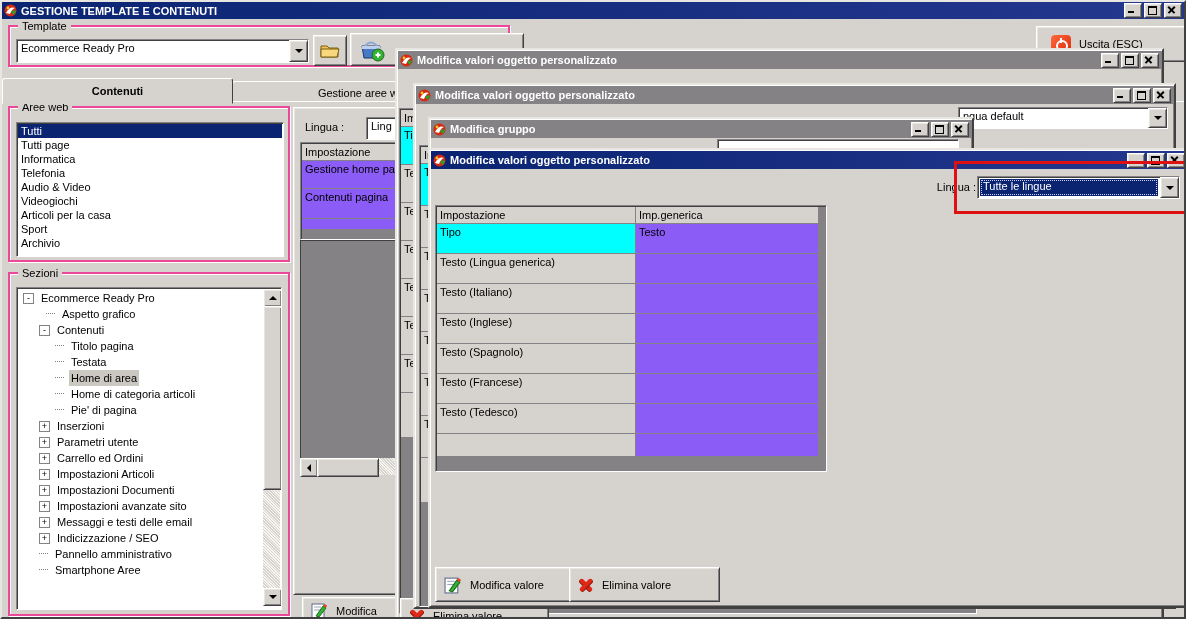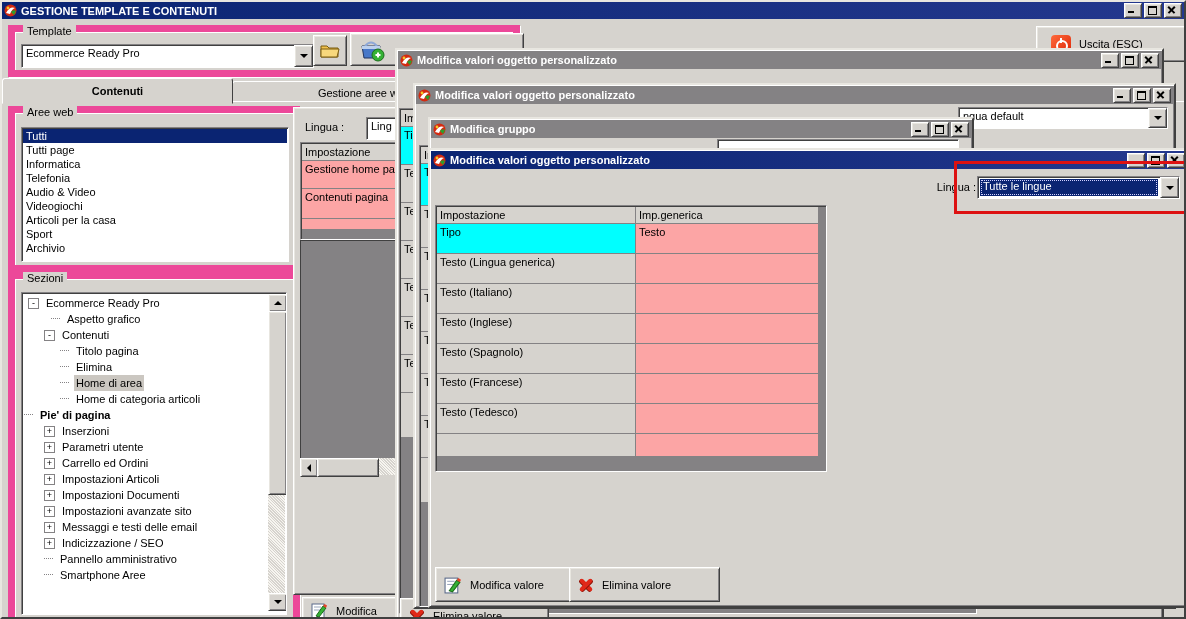--- a/index.html
+++ b/index.html
@@ -13,21 +13,21 @@
   
   .raised{
     background:#d6d3ce;border:1px solid;border-color:#ffffff #404040 #404040 #ffffff;
     box-shadow:inset 1px 1px 0 #e8e6e0, inset -1px -1px 0 #848284;
   }
   .sunken{
     background:#ffffff;border:1px solid;border-color:#848284 #ffffff #ffffff #848284;
     box-shadow:inset 1px 1px 0 #404040;
   }
   .groupbox{
-    border:7px solid #ec4899;
+    border:2px solid #ec4899;
     box-shadow:inset 1px 1px 0 #ffffff, 1px 1px 0 #ffffff;
   }
   .gb-legend{
     position:absolute;top:-7px;left:8px;background:#d6d3ce;padding:0 4px;line-height:13px;
   }
   .win{
     background:#d6d3ce;border:2px solid;border-color:#e8e6e0 #404040 #404040 #e8e6e0;
     box-shadow:inset 1px 1px 0 #ffffff, inset -1px -1px 0 #848284;
   }
   .titlebar{
@@ -75,21 +75,21 @@
   .tree-item{height:16px;line-height:16px;white-space:nowrap;display:flex;align-items:center;}
   .tree-glyph{width:9px;height:9px;border:1px solid #848284;background:#fff;margin-right:5px;
     font-size:9px;line-height:8px;text-align:center;flex:0 0 9px;}
   .tree-dash{width:9px;height:1px;border-top:1px dotted #848284;margin-right:5px;flex:0 0 9px;}
   .tree-label{padding:0 2px;}
   .tree-label.tsel{background:#cbc7c1;}
   
   .mini-table{display:grid;background:#848284;border:1px solid;border-color:#848284 #fff #fff #848284;
     box-shadow:inset 1px 1px 0 #404040;overflow:hidden;align-content:start;
     grid-gap:1px;padding:1px;}
-  .tc{padding:2px 3px;white-space:nowrap;overflow:hidden;background:#fca5a5;}
+  .tc{padding:2px 3px;white-space:nowrap;overflow:hidden;background:#8b5cf6;}
   .tc.th{background:#d6d3ce;height:12px;}
   .tc.tl{background:#d6d3ce;}
   .tc.tl.csel{background:#00ffff;}
   
   .sb-track{background:#f1efe9;background-image:repeating-linear-gradient(45deg,#d6d3ce 0 1px,#f7f5f0 1px 2px);}
   .sb-btn{background:#d6d3ce;border:1px solid;border-color:#ffffff #404040 #404040 #ffffff;
     box-shadow:inset 1px 1px 0 #e8e6e0, inset -1px -1px 0 #848284;
     display:flex;align-items:center;justify-content:center;}
   .sb-thumb{background:#d6d3ce;border:1px solid;border-color:#ffffff #404040 #404040 #ffffff;
     box-shadow:inset 1px 1px 0 #e8e6e0, inset -1px -1px 0 #848284;}
@@ -203,31 +203,31 @@
           <div class="tree-item" style="padding-left: 20px;">
             <div class="tree-glyph">-</div>
             <div class="tree-label">Contenuti</div>
           </div>
           <div class="tree-item" style="padding-left: 36px;">
             <div class="tree-dash"></div>
             <div class="tree-label">Titolo pagina</div>
           </div>
           <div class="tree-item" style="padding-left: 36px;">
             <div class="tree-dash"></div>
-            <div class="tree-label">Elimina</div>
+            <div class="tree-label">Testata</div>
           </div>
           <div class="tree-item" style="padding-left: 36px;">
             <div class="tree-dash"></div>
             <div class="tree-label tsel">Home di area</div>
           </div>
           <div class="tree-item" style="padding-left: 36px;">
             <div class="tree-dash"></div>
             <div class="tree-label">Home di categoria articoli</div>
           </div>
-          <div class="tree-item" style=" font-weight: bold;">
+          <div class="tree-item" style="padding-left: 36px;">
             <div class="tree-dash"></div>
             <div class="tree-label">Pie' di pagina</div>
           </div>
           <div class="tree-item" style="padding-left: 20px;">
             <div class="tree-glyph">+</div>
             <div class="tree-label">Inserzioni</div>
           </div>
           <div class="tree-item" style="padding-left: 20px;">
             <div class="tree-glyph">+</div>
             <div class="tree-label">Parametri utente</div>

